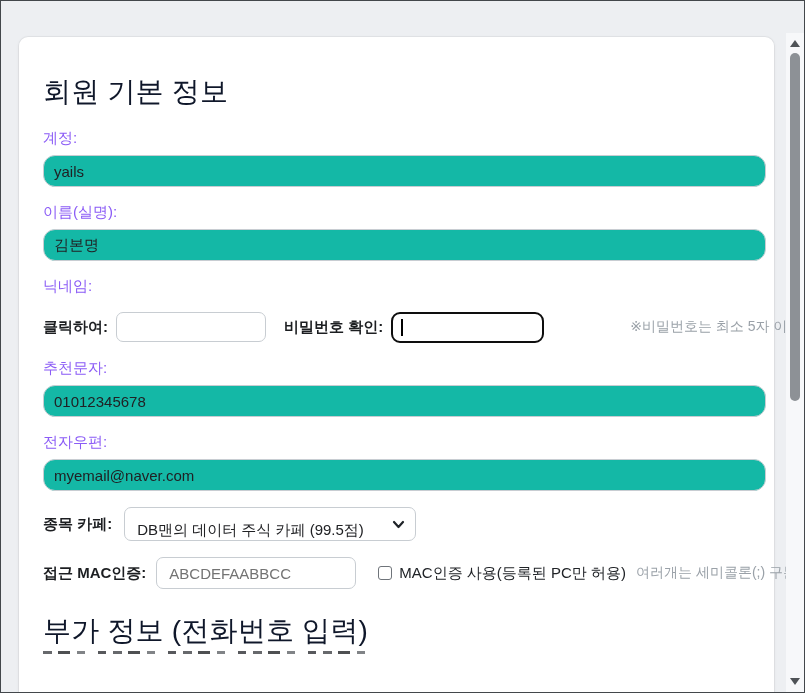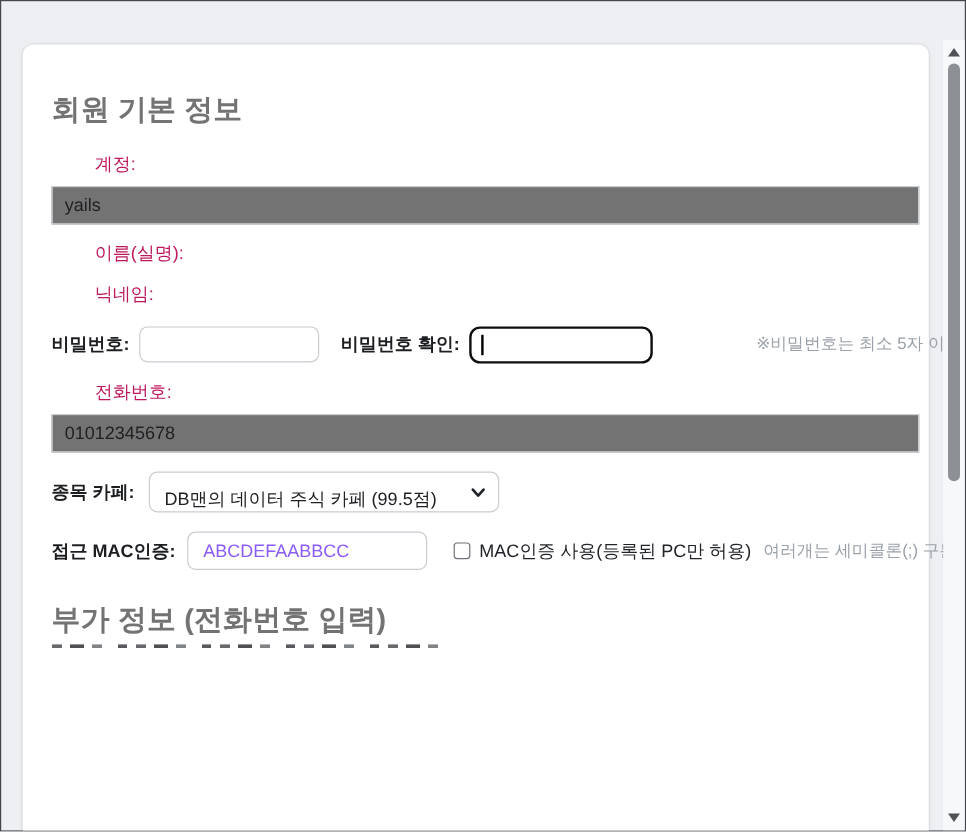--- a/index.html
+++ b/index.html
@@ -31,29 +31,29 @@
 
   
   .dialog-body{ position:absolute; top:32px; left:0; right:0; bottom:0; overflow:hidden; }
   .card{
     position:absolute; left:18px; top:4px; width:755px; height:760px;
     background:#ffffff; border-radius:9px;
     box-shadow:0 0 0 1px rgba(0,0,0,.045), 0 1px 4px rgba(0,0,0,.06);
     padding:40px 8px 0 24px;
   }
 
-  h1.section{ font-size:24px; line-height:30px; font-weight:700; color:#737373; letter-spacing:.2px; }
+  h1.section{ font-size:28px; line-height:30px; font-weight:400; color:#0f172a; letter-spacing:.2px; }
   h1.basic{ margin-bottom:22px; }
   h1.extra{ margin-top:26px; line-height:32px; }
 
   .fgroup{ margin-bottom:16px; }
-  .flabel{ display:block; font-size:15px; line-height:18px; color:#be185d; margin-bottom:8px; font-weight:400;margin-left:36px; }
+  .flabel{ display:block; font-size:15px; line-height:18px; color:#8b5cf6; margin-bottom:8px; font-weight:400; }
   .text-input{
-    width:723px; height:32px; border:1px solid #c8cdd2; border-radius:0;
-    padding:0 10px; font-size:15px; color:#202124; background:#737373; outline:none;
+    width:723px; height:32px; border:1px solid #c8cdd2; border-radius:12px;
+    padding:0 10px; font-size:15px; color:#202124; background:#14b8a6; outline:none;
     font-family:"Liberation Sans","DejaVu Sans",sans-serif;
   }
 
   .inline-row{ display:flex; align-items:center; }
   .row-label{ font-size:15px; font-weight:700; color:#1c1e21; white-space:nowrap; }
   .pw-row{ height:32px; margin-bottom:16px; }
   .pw-input{ width:150px; height:30px; margin-left:8px; border:1px solid #c8cdd2; border-radius:7px;
     padding:0 8px; font-size:15px; outline:none; }
   .pw-confirm-wrap{ position:relative; margin-left:8px; }
   .pw-confirm{ width:153px; height:31px; border:2.5px solid #0e0e0e; border-radius:9px;
@@ -69,21 +69,21 @@
     border:1px solid #c8cdd2; border-radius:7px; background:#fff;
     display:flex; align-items:center; padding:12px 30px 0 12px; cursor:pointer;
   }
   .combobox .sel-text{ font-size:15px; color:#202124; white-space:nowrap; overflow:hidden; }
   .chevron{ position:absolute; right:10px; top:10px; width:13px; height:13px; }
   .chevron polyline{ fill:none; stroke:#1f2328; stroke-width:2.2; stroke-linecap:round; stroke-linejoin:round; }
   .select-note{ margin-left:12px; }
 
   .mac-row{ height:32px; margin-top:16px; }
   .mac-input{ width:200px; height:32px; margin-left:10px; border:1px solid #c8cdd2; border-radius:7px;
-    padding:2px 12px; font-size:15px; color:#8b5cf6; outline:none; }
+    padding:2px 12px; font-size:15px; color:#737373; outline:none; }
   .checkbox{
     appearance:none; -webkit-appearance:none; width:14px; height:14px; margin-left:22px;
     border:1.3px solid #6f747a; border-radius:3px; background:#fff; cursor:pointer; flex:0 0 auto;
   }
   .cb-label{ font-size:15px; color:#202327; margin-left:7px; white-space:nowrap; }
   .mac-note{ margin-left:10px; }
 
   
   .clipped-sliver{
     margin-top:4px; width:332px; height:6px; overflow:hidden; opacity:.85;
@@ -116,44 +116,47 @@
 
       <h1 class="section basic">회원 기본 정보</h1>
 
       <div class="fgroup">
         <label class="flabel">계정:</label>
         <input class="text-input" type="text" value="yails" style="">
       </div>
 
       <div class="fgroup">
         <label class="flabel">이름(실명):</label>
+        <input class="text-input" type="text" value="김본명" style="">
       </div>
 
       <div class="fgroup">
         <label class="flabel">닉네임:</label>
       </div>
 
       <div class="inline-row pw-row">
-        <span class="row-label">비밀번호:</span>
+        <span class="row-label">클릭하여:</span>
         <input class="pw-input" type="password" value="" style="">
         <span class="pw-gap"></span>
         <span class="row-label">비밀번호 확인:</span>
         <span class="pw-confirm-wrap">
           <input class="pw-confirm" type="password" value="" style="">
           <span class="caret"></span>
         </span>
         <span class="note pw-note">※비밀번호는 최소 5자 이상</span>
       </div>
 
       <div class="fgroup">
-        <label class="flabel">전화번호:</label>
+        <label class="flabel">추천문자:</label>
         <input class="text-input" type="text" value="01012345678" style="">
       </div>
 
       <div class="fgroup">
+        <label class="flabel">전자우편:</label>
+        <input class="text-input" type="text" value="myemail@naver.com" style="">
       </div>
 
       <div class="inline-row select-row">
         <span class="row-label">종목 카페:</span>
         <div class="combobox" role="combobox">
           <span class="sel-text">DB맨의 데이터 주식 카페 (99.5점)</span>
           <svg class="chevron" viewBox="0 0 13 13">
             <polyline points="2,4 6.5,9 11,4"></polyline>
           </svg>
         </div>

